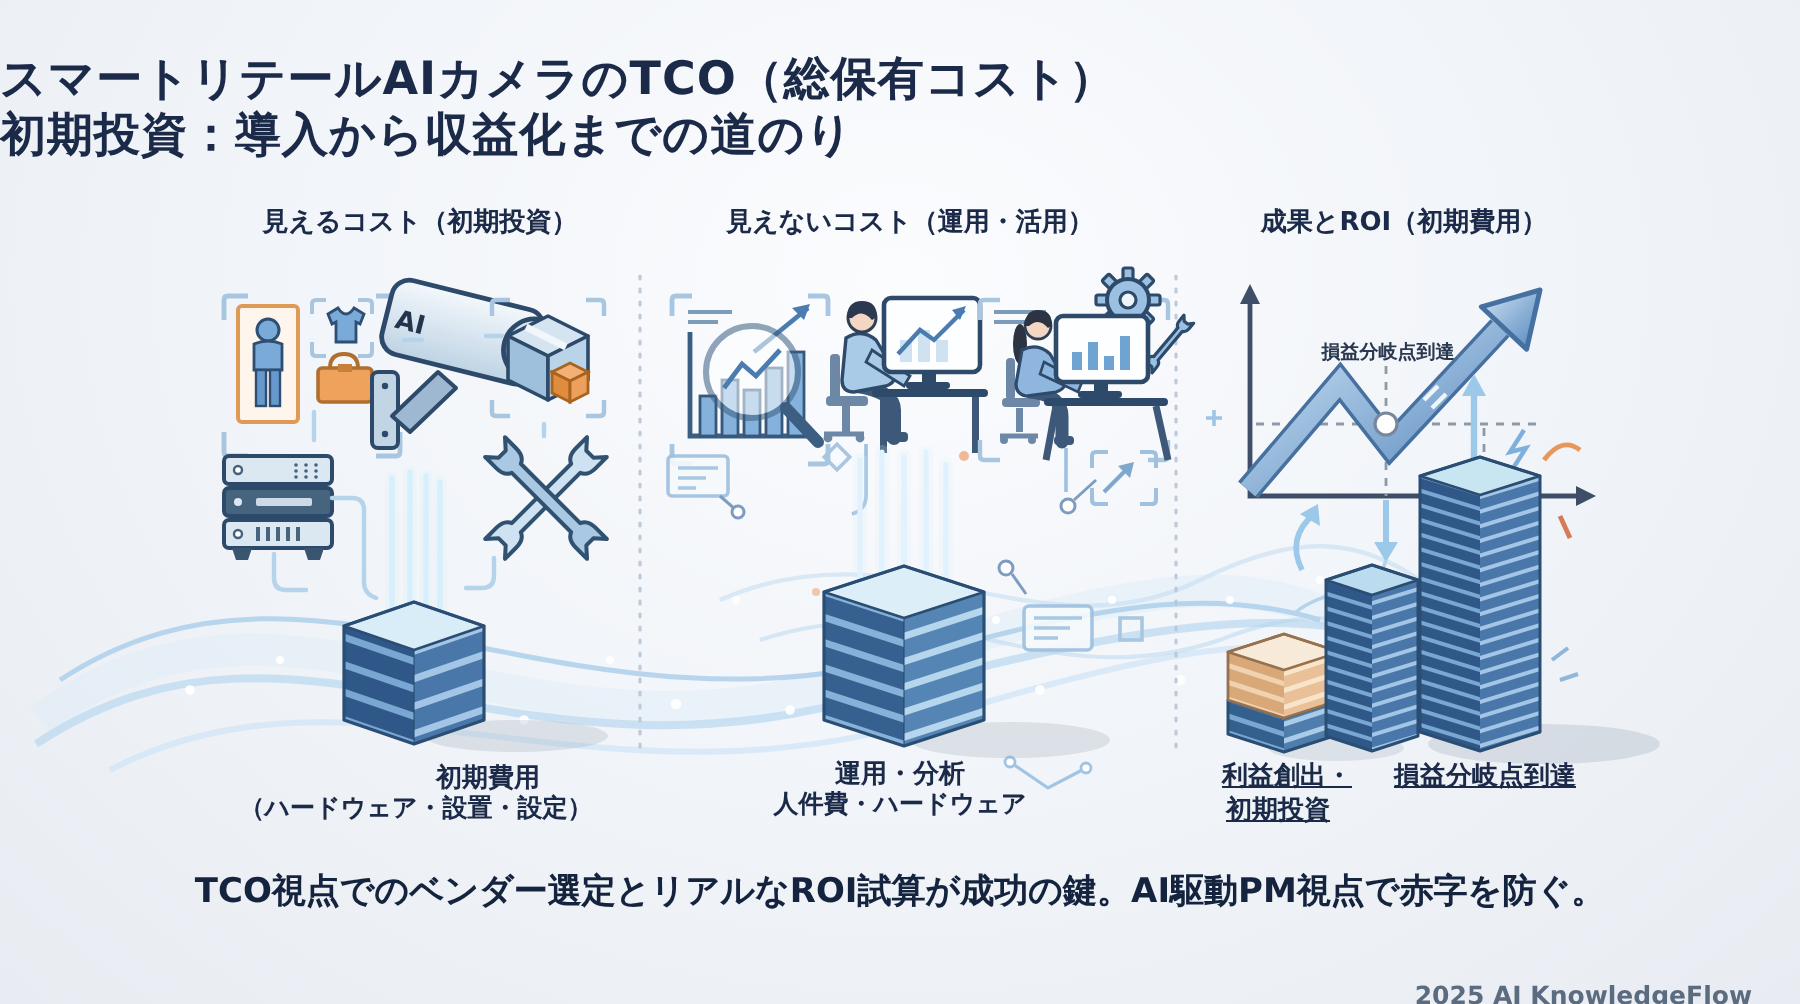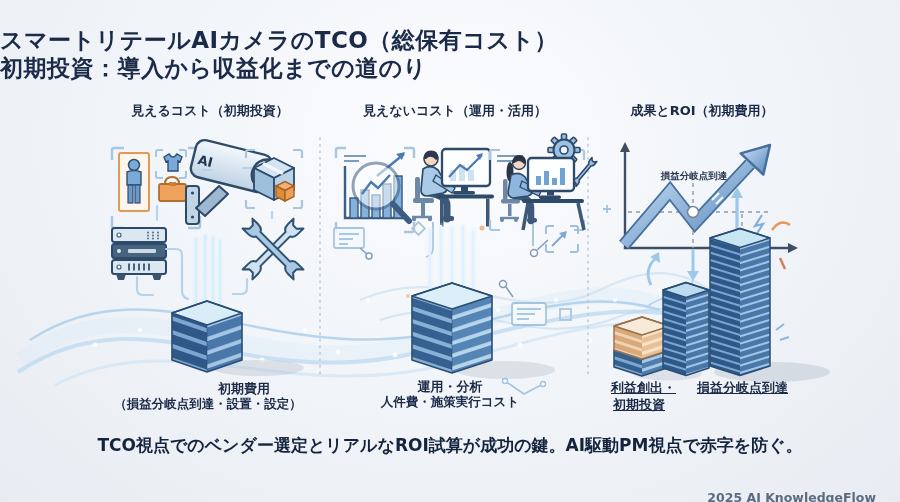--- a/index.html
+++ b/index.html
@@ -408,24 +408,24 @@
   <div>初期投資：導入から収益化までの道のり</div>
 </div>
 
 <div class="txt hdr" style="left:210px;top:102px;">見えるコスト（初期投資）</div>
 <div class="txt hdr" style="left:455px;top:102px;">見えないコスト（運用・活用）</div>
 <div class="txt hdr" style="left:702px;top:102px;">成果とROI（初期費用）</div>
 
 <div class="txt anno">損益分岐点到達</div>
 
 <div class="txt cap" style="left:208px;top:380px;margin-left:36px;">初期費用</div>
-<div class="txt cap2" style="left:208px;top:396px;">（損益分岐点到達・設置・設定）</div>
+<div class="txt cap2" style="left:208px;top:396px;">（ハードウェア・設置・設定）</div>
 
 <div class="txt cap" style="left:450px;top:378px;">運用・分析</div>
-<div class="txt cap2" style="left:450px;top:394px;">人件費・施策実行コスト</div>
+<div class="txt cap2" style="left:450px;top:394px;">人件費・ハードウェア</div>
 
 <div class="txt capL" style="left:611px;top:379px;">利益創出・</div>
 <div class="txt capL" style="left:613px;top:396px;">初期投資</div>
 <div class="txt capL" style="left:697px;top:379px;">損益分岐点到達</div>
 
 <div class="txt footer">TCO視点でのベンダー選定とリアルなROI試算が成功の鍵。AI駆動PM視点で赤字を防ぐ。</div>
 <div class="txt wm">2025 AI KnowledgeFlow</div>
 
 </div>
 

